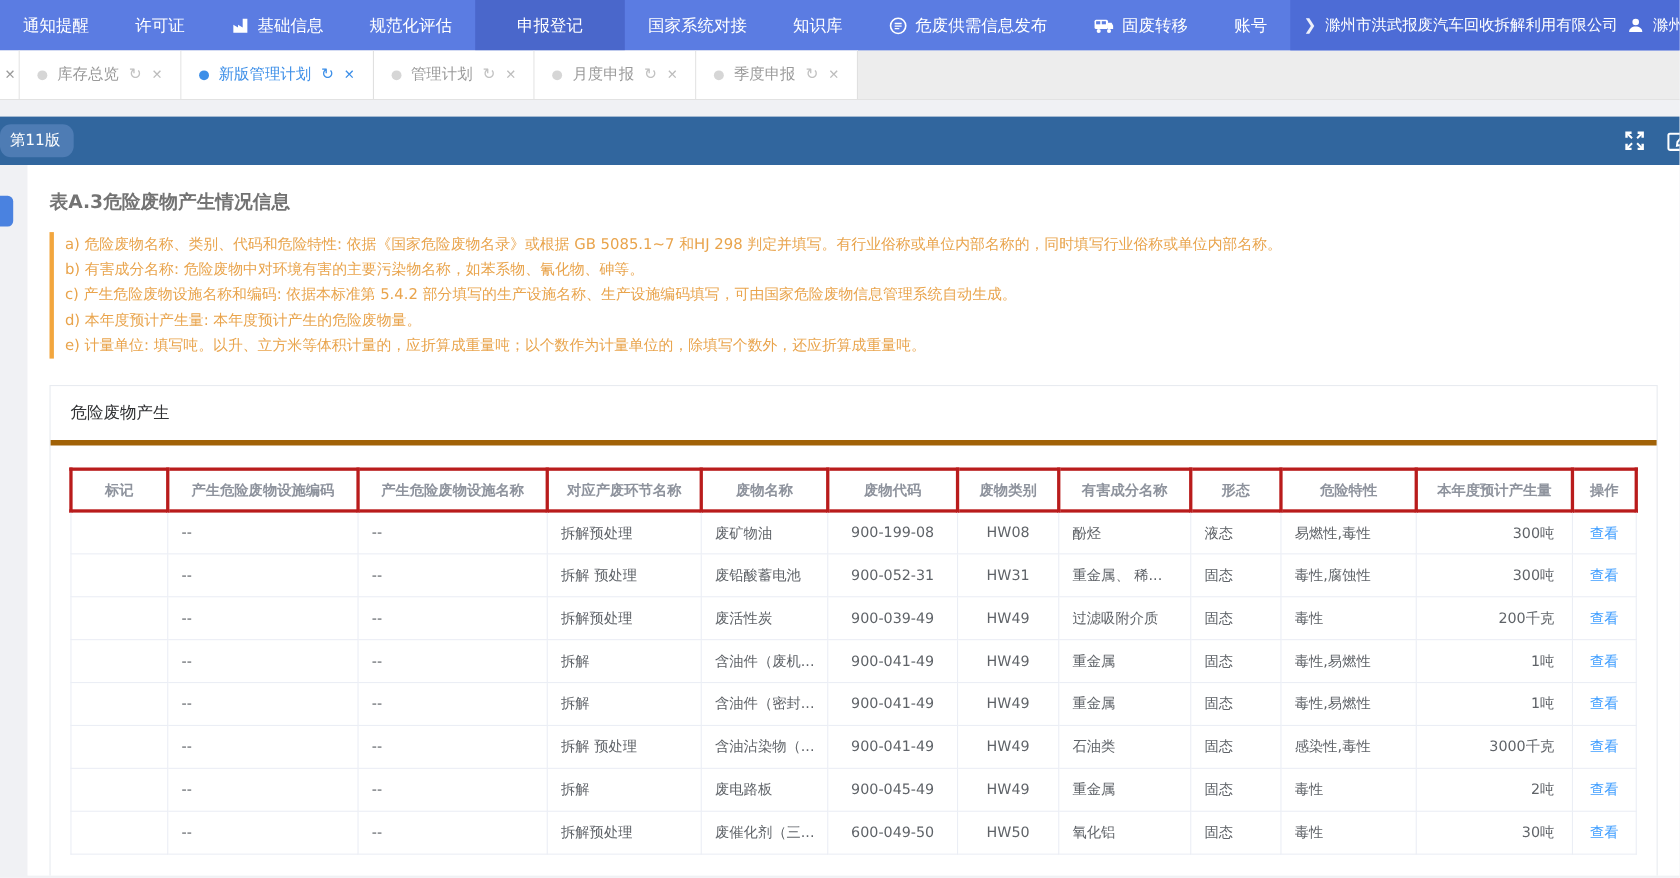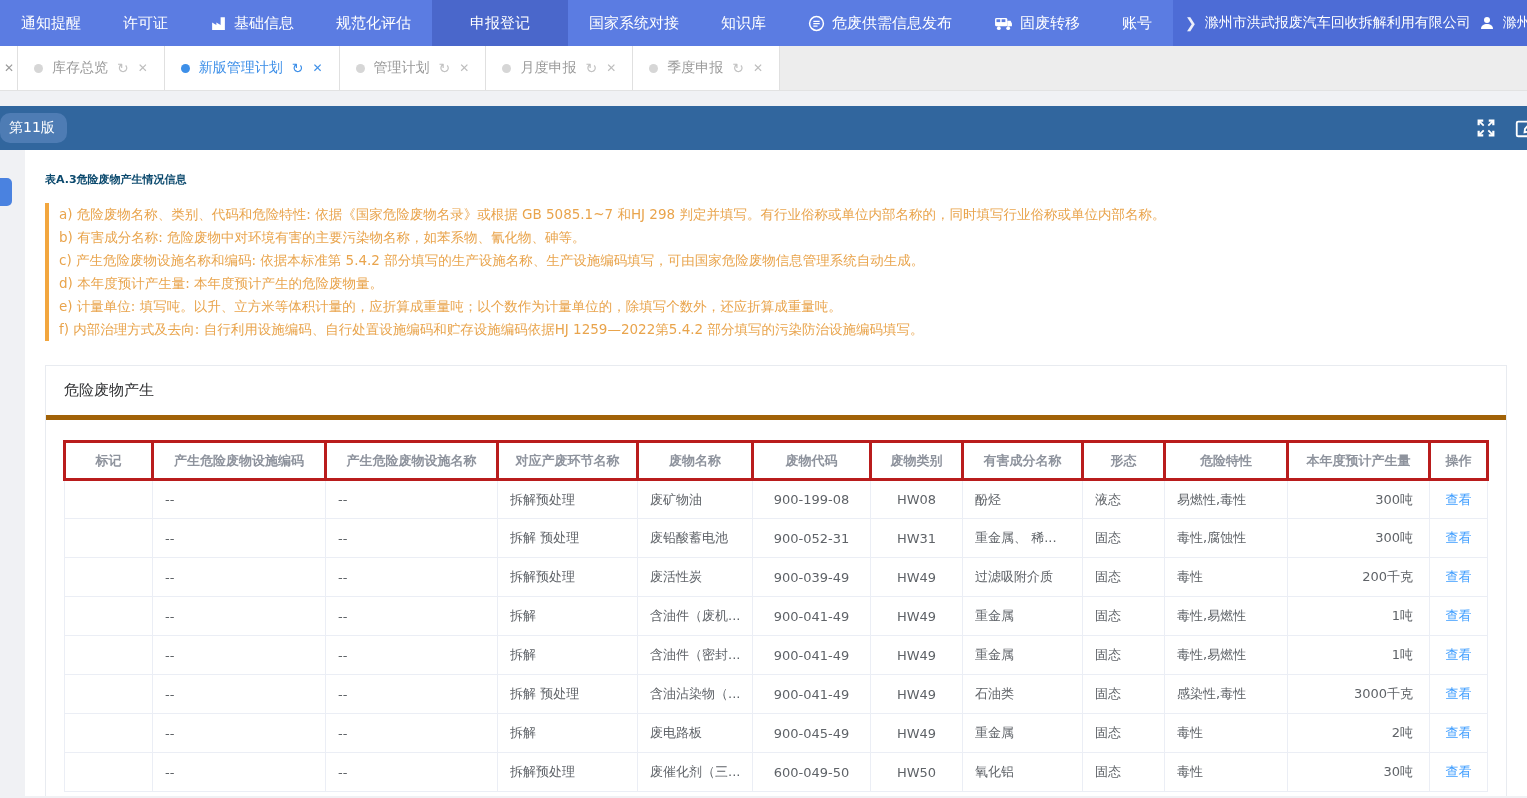--- a/index.html
+++ b/index.html
@@ -29,21 +29,21 @@
   .gap { height:15px; background:#f0f1f4; }
   .bluebar { height:44px; background:#31669e; display:flex; align-items:center; position:relative; }
   .version-badge { background:#4e7cb4; color:#fff; font-size:14px; height:30px; display:flex; align-items:center; padding:0 12px 0 9px; border-radius:10px; }
   .bluebar-icons { margin-left:auto; display:flex; align-items:center; gap:17px; padding-right:0; }
   .bb-icon { width:22px; height:22px; cursor:pointer; flex:0 0 auto; }
   .bb-icon.clip { margin-right:-9px; }
 
   
   .content { position:relative; height:646px; background:#f0f1f4; }
   .panel { margin-left:25px; height:100%; background:#fff; padding:18px 20px 0 20px; overflow:hidden; }
-  .page-title { font-size:11px; font-weight:bold; color:#0c4a6e; margin:4px 0 16px 0; }
+  .page-title { font-size:17px; font-weight:bold; color:#737373; margin:4px 0 16px 0; }
 
   .notes { border-left:4px solid #f2a63e; padding-left:10px; margin-bottom:24px; }
   .notes p { font-size:13.5px; color:#e9a44c; line-height:23px; white-space:nowrap; overflow:hidden; }
 
   .section-box { border:1px solid #e8ebf0; }
   .section-head { padding:15px 18px; font-size:15px; color:#303133; border-bottom:5px solid #a16207; }
   .table-wrap { padding:20px 17px; }
 
   table { border-collapse:collapse; table-layout:fixed; width:1423px; font-size:13px; }
   th { height:38px; border:3px solid #b91c1c; color:#8e939d; font-weight:bold; text-align:center; padding:0 6px; overflow:hidden; white-space:nowrap; }
@@ -183,21 +183,20 @@
 
   <div class="panel">
     <div class="page-title">表A.3危险废物产生情况信息</div>
 
     <div class="notes" id="notes-block">
         <p>a) 危险废物名称、类别、代码和危险特性: 依据《国家危险废物名录》或根据 GB 5085.1~7 和HJ 298 判定并填写。有行业俗称或单位内部名称的，同时填写行业俗称或单位内部名称。</p>
         <p>b) 有害成分名称: 危险废物中对环境有害的主要污染物名称，如苯系物、氰化物、砷等。</p>
         <p>c) 产生危险废物设施名称和编码: 依据本标准第 5.4.2 部分填写的生产设施名称、生产设施编码填写，可由国家危险废物信息管理系统自动生成。</p>
         <p>d) 本年度预计产生量: 本年度预计产生的危险废物量。</p>
         <p>e) 计量单位: 填写吨。以升、立方米等体积计量的，应折算成重量吨；以个数作为计量单位的，除填写个数外，还应折算成重量吨。</p>
-        <p>f) 内部治理方式及去向: 自行利用设施编码、自行处置设施编码和贮存设施编码依据HJ 1259—2022第5.4.2 部分填写的污染防治设施编码填写。</p>
       </div>
 
     <div class="section-box">
       <div class="section-head">危险废物产生</div>
       <div class="table-wrap">
         <table>
           <colgroup id="table-cols">
               <col style="width: 88px;">
               <col style="width: 173px;">
               <col style="width: 172px;">

